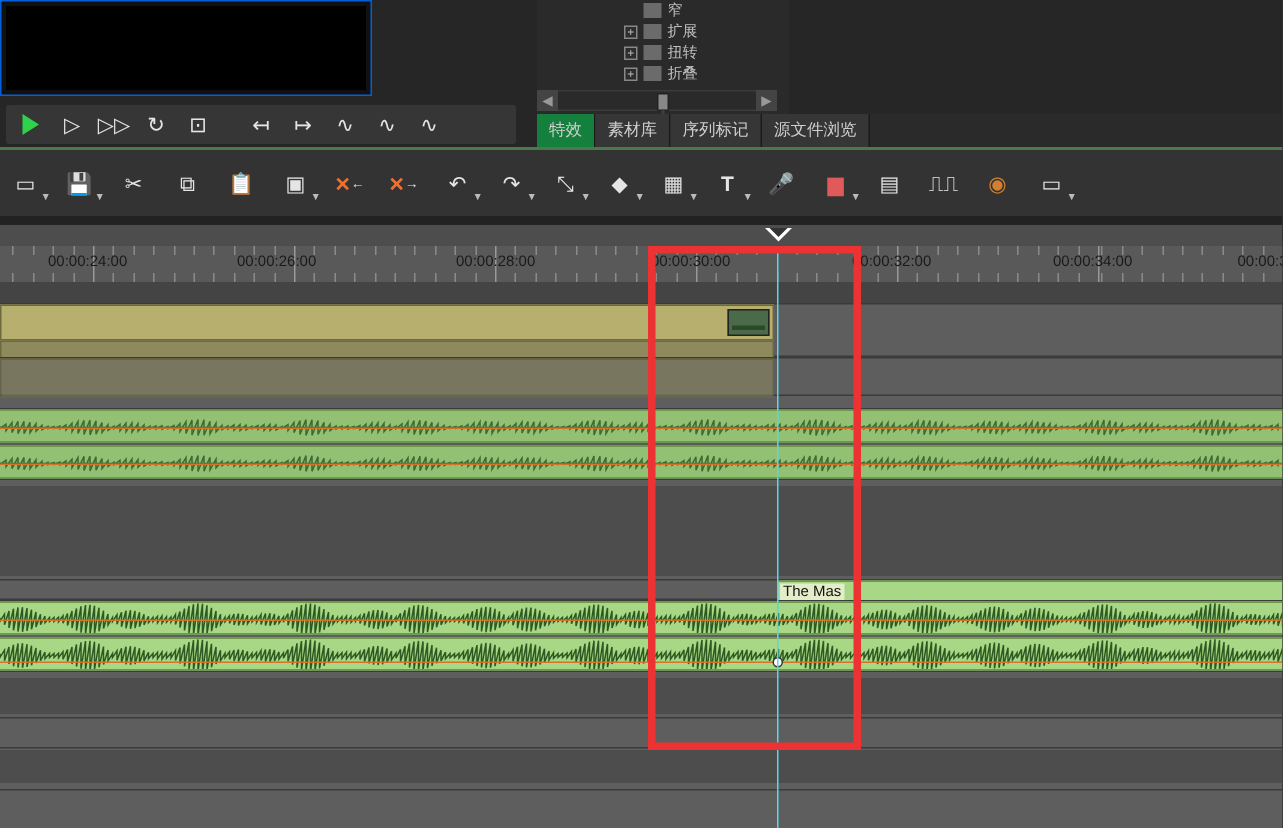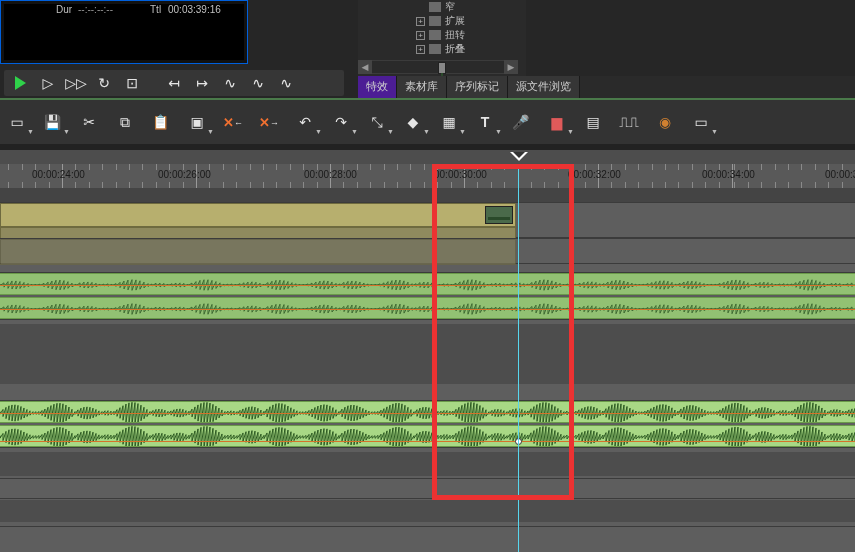--- a/index.html
+++ b/index.html
@@ -24,21 +24,21 @@
   .fx-row{ display:flex; align-items:center; height:14px; gap:4px; }
   .fx-plus{ width:9px; height:9px; border:1px solid #888; font-size:8px; line-height:7px; text-align:center; color:#bbb; background:#2d2d2d; }
   .fx-icon{ width:12px; height:10px; background:#6b6b6b; }
   .fx-label{ color:#bfbfbf; font-size:10px; }
   .fx-scroll{ position:absolute; left:0; bottom:24px; width:160px; height:14px; background:#3a3a3a; display:flex; align-items:center;}
   .fx-scroll .tri{ width:14px; height:14px; background:#444; text-align:center; color:#999; font-size:9px; line-height:14px;}
   .fx-scroll .track{ flex:1; background:#2a2a2a; height:14px; position:relative;}
   .fx-scroll .thumb{ position:absolute; left:50%; top:1px; width:8px; height:12px; background:#888;}
   .fx-tabs{ position:absolute; left:0; bottom:0; width:497px; height:22px; background:#2a2a2a; display:flex; }
   .fx-tab{ padding:3px 8px; font-size:11px; color:#cfcfcf; background:#363636; border-right:1px solid #1a1a1a; cursor:pointer; }
-  .fx-tab.active{ background:#4c1d95; }
+  .fx-tab.active{ background:#15803d; }
 
   
   .transport{ position:absolute; left:4px; top:70px; width:340px; height:26px; display:flex; gap:8px; align-items:center; background:#363636; border-radius:2px; padding:0 6px;}
   .tbtn{ width:20px; height:20px; display:flex; align-items:center; justify-content:center; color:#e5e5e5; }
   .play-tri{ width:0;height:0;border-left:11px solid #2fd24a;border-top:7px solid transparent;border-bottom:7px solid transparent;}
   .sep{ width:6px; }
   .glyph{ font-size:14px; color:#e5e5e5; }
 
   
   .green-divider{ position:absolute; left:0; top:98px; width:855px; height:2px; background:#4a7a4a; }
@@ -93,26 +93,20 @@
 
   .spacer-row{ position:absolute; left:0; width:855px; height:14px; background:#444; }
 </style>
 </head>
 <body>
 <div class="root">
 
   <div class="top">
     <div class="preview-outline">
       <div class="preview-inner"></div>
-    </div>
-    <div class="info-strip">
-      <span class="info-text dur-lbl">Dur</span>
-      <span class="info-text value dur-val">--:--:--:--</span>
-      <span class="info-text ttl-lbl">Ttl</span>
-      <span class="info-text ttl-val">00:03:39:16</span>
     </div>
 
     <div class="transport">
       <div class="tbtn">
           <div class="play-tri"></div>
         </div>
       <div class="tbtn">
           <span class="glyph">▷</span>
         </div>
       <div class="tbtn">
@@ -424,20 +418,25 @@
          <svg class="wave" width="855" height="22">
             <path d="M0 11 L855 11" stroke="#3f6a33" stroke-width="1"></path>
             <path id="wv2" stroke="#3f6a33" stroke-width="1" fill="none" d="M0 11 L0 10.4 L0 11.6 L4 8.853582966551215 L4 13.146417033448785 L8 7.630158238448186 L8 14.369841761551815 L12 6.969207740511219 L12 15.03079225948878 L16 6.965228552122628 L16 15.034771447877372 L20 7.544505719720938 L20 14.455494280279062 L24 8.486234369849573 L24 13.513765630150427 L28 9.482371504990102 L28 12.517628495009898 L32 10.220362616315644 L32 11.779637383684356 L36 10.333154875007724 L36 11.666845124992276 L40 10.130177146838031 L40 11.869822853161969 L44 9.28524308096182 L44 12.71475691903818 L48 8.153965717212635 L48 13.846034282787365 L52 7.046669964909828 L52 14.953330035090172 L56 6.279798692790795 L56 15.720201307209205 L60 6.09173883773434 L60 15.90826116226566 L64 6.5790214675378 L64 15.4209785324622 L68 7.669779098500284 L68 14.330220901499716 L72 9.141499514286469 L72 12.858500485713531 L76 10.121590117783589 L76 11.878409882216411 L80 8.846647517140589 L80 13.153352482859411 L84 8.087457712256715 L84 13.912542287743285 L88 7.9591624341481815 L88 14.040837565851819 L92 8.409691723960528 L92 13.590308276039472 L96 9.235409241429215 L96 12.764590758570785 L100 10.136794150203555 L100 11.863205849796445 L104 10.00060098471265 L104 11.99939901528735 L108 9.821357282241559 L108 12.178642717758441 L112 10.234014012559296 L112 11.765985987440704 L116 9.618962098802358 L116 12.381037901197642 L120 8.347094532142702 L120 13.652905467857298 L124 7.057399783968938 L124 14.942600216031062 L128 6.073862773208155 L128 15.926137226791845 L132 5.652158490425542 L132 16.347841509574458 L136 5.912156106842428 L136 16.087843893157572 L140 6.806046795597155 L140 15.193953204402845 L144 8.130525055877152 L144 13.869474944122848 L148 9.579813267798588 L148 12.420186732201412 L152 9.974472402736264 L152 12.025527597263736 L156 9.197707023408576 L156 12.802292976591424 L160 9.023499982185925 L160 12.976500017814075 L164 9.41994226418622 L164 12.58005773581378 L168 10.199746550780494 L168 11.800253449219506 L172 9.728437781308639 L172 12.271562218691361 L176 9.081139908242559 L176 12.918860091757441 L180 8.914507885884163 L180 13.085492114115837 L184 9.354733887996161 L184 12.645266112003839 L188 10.362897900168672 L188 11.637102099831328 L192 9.056436885342858 L192 12.943563114657142 L196 7.605112238387171 L196 14.394887761612829 L200 6.412960288901051 L200 15.58703971109895 L204 5.751785777432133 L204 16.248214222567867 L208 5.764459212924959 L208 16.235540787075042 L212 6.427845261872806 L212 15.572154738127194 L216 7.559351422409589 L216 14.440648577590412 L220 8.8653563071792 L220 13.1346436928208 L224 10.018711503877519 L224 11.981288496122481 L228 10.05516887373835 L228 11.94483112626165 L232 9.906381062469904 L232 12.093618937530096 L236 10.32176723364238 L236 11.67823276635762 L240 9.670458402499778 L240 12.329541597500222 L244 8.7539410294274 L244 13.2460589705726 L248 8.047667634846112 L248 13.952332365153888 L252 7.819962225256604 L252 14.180037774743397 L256 8.215766873728038 L256 13.784233126271962 L260 9.21647171611798 L260 12.78352828388202 L264 10.157046184711595 L264 11.842953815288405 L268 8.598937342381614 L268 13.401062657618386 L272 7.242431502380239 L272 14.757568497619761 L276 6.373464622026882 L276 15.626535377973118 L280 6.156677279030653 L280 15.843322720969347 L284 6.593312950821424 L284 15.406687049178576 L288 7.522115133539039 L288 14.477884866460961 L292 8.662959334862341 L292 13.337040665137659 L296 9.691663408592328 L296 12.308336591407672 L300 10.326182715392237 L300 11.673817284607763 L304 10.398607381693388 L304 11.601392618306612 L308 9.912683864196392 L308 12.087316135803608 L312 9.016847155994686 L312 12.983152844005314 L316 7.990020370034927 L316 14.009979629965073 L320 7.153828752421363 L320 14.846171247578637 L324 6.789262586365423 L324 15.210737413634577 L328 7.061083755520881 L328 14.938916244479119 L332 7.972773858562818 L332 14.027226141437183 L336 9.363966555680356 L336 12.636033444319644 L340 9.848921048319575 L340 12.151078951680425 L344 8.399560809962878 L344 13.600439190037122 L348 7.385381624522092 L348 14.614618375477908 L352 6.990814960353706 L352 15.009185039646294 L356 7.24036780629643 L356 14.75963219370357 L360 7.993888743315124 L360 14.006111256684875 L364 8.985240461517641 L364 13.014759538482359 L368 9.894119732120032 L368 12.105880267879968 L372 10.367993608770076 L372 11.632006391229924 L376 10.380508113962778 L376 11.619491886037222 L380 9.834521618075698 L380 12.165478381924302 L384 8.818779869868676 L384 13.181220130131324 L388 7.640517260856361 L388 14.359482739143639 L392 6.62364153226757 L392 15.37635846773243 L396 6.061817207102013 L396 15.938182792897987 L400 6.140288817402073 L400 15.859711182597927 L404 6.88610651389919 L404 15.11389348610081 L408 8.159930050905093 L408 13.840069949094907 L412 9.691600706222294 L412 12.308399293777706 L416 9.649895072406407 L416 12.350104927593593 L420 8.570534165566691 L420 13.429465834433309 L424 8.072108515897348 L424 13.927891484102652 L428 8.200705813148579 L428 13.799294186851421 L432 8.8363989213971 L432 13.1636010786029 L436 9.726828811649572 L436 12.273171188350428 L440 10.244238117458389 L440 11.755761882541611 L444 9.771542558070319 L444 12.228457441929681 L448 9.848761181679443 L448 12.151238818320557 L452 10.284196411773012 L452 11.715803588226988 L456 9.1530571714182 L456 12.8469428285818 L460 7.817053828332706 L460 14.182946171667293 L464 6.601263830985856 L464 15.398736169014144 L468 5.8112859488279796 L468 16.18871405117202 L472 5.652797339192559 L472 16.34720266080744 L476 6.177249545779843 L476 15.822750454220156 L480 7.268057811774418 L480 14.731942188225581 L484 8.670939290234701 L484 13.329060709765299 L488 10.06039043830626 L488 11.93960956169374 L492 9.675254183857742 L492 12.324745816142258 L496 9.152646307210222 L496 12.847353692789778 L500 9.237564653550821 L500 12.762435346449179 L504 9.829108057193942 L504 12.170891942806058 L508 10.111914858836627 L508 11.888085141163373 L512 9.297942096392562 L512 12.702057903607438 L516 8.830195400986351 L516 13.169804599013649 L520 8.917167635591795 L520 13.082832364408205 L524 9.617650350636383 L524 12.382349649363617 L528 9.976596568803885 L528 12.023403431196115 L532 8.513912602521307 L532 13.486087397478693 L536 7.118624728106309 L536 14.881375271893692 L540 6.106671044526912 L540 15.893328955473088 L544 5.703235957814769 L544 16.29676404218523 L548 5.984145727415892 L548 16.015854272584107 L552 6.856496903929846 L552 15.143503096070155 L556 8.083624020024152 L556 13.916375979975848 L560 9.347797123385062 L560 12.652202876614938 L564 10.33407143725306 L564 11.66592856274694 L568 9.98687429420551 L568 12.01312570579449 L572 10.098800852417979 L572 11.901199147582021 L576 10.081297001833859 L576 11.918702998166141 L580 9.180079233959127 L580 12.819920766040873 L584 8.306567675001542 L584 13.693432324998458 L588 7.768905088065295 L588 14.231094911934704 L592 7.791205704253833 L592 14.208794295746166 L596 8.452515670752875 L596 13.547484329247125 L600 9.664059115086136 L600 12.335940884913864 L604 9.609174301493926 L604 12.390825698506074 L608 8.088166127889796 L608 13.911833872110204 L612 6.896820692876453 L612 15.103179307123547 L616 6.2780468164423855 L616 15.721953183557615 L620 6.331117060644212 L620 15.668882939355788 L624 6.986829894768147 L624 15.013170105231854 L628 8.02701020422367 L628 13.97298979577633 L632 9.143166582510435 L632 12.856833417489565 L636 10.018777238038076 L636 11.981222761961924 L640 10.386564739403617 L640 11.613435260596383 L644 10.226598211528243 L644 11.773401788471757 L648 9.524084822948437 L648 12.475915177051563 L652 8.520315906891952 L652 13.479684093108048 L656 7.521002149101312 L656 14.478997850898688 L660 6.841443657505096 L660 15.158556342494904 L664 6.7220590208531235 L664 15.277940979146877 L668 7.263499191327333 L668 14.736500808672666 L672 8.398528641566589 L672 13.601471358433411 L676 9.908140367224949 L676 12.091859632775051 L680 9.322319170246288 L680 12.677680829753712 L684 8.021813697089929 L684 13.978186302910071 L688 7.24853122643982 L688 14.75146877356018 L692 7.123500958306246 L692 14.876499041693755 L696 7.600421198123957 L696 14.399578801876043 L700 8.479634767991843 L700 13.520365232008157 L704 9.462519413416532 L704 12.537480586583468 L708 10.2318792955384 L708 11.7681207044616 L712 10.262946500092164 L712 11.737053499907836 L716 10.261214717175237 L716 11.738785282824763 L720 9.45304430846675 L720 12.54695569153325 L724 8.314392801716945 L724 13.685607198283055 L728 7.147176322866603 L728 14.852823677133397 L732 6.273541868275709 L732 15.726458131724291 L736 5.950407088314808 L736 16.049592911685192 L740 6.300973476763235 L740 15.699026523236764 L744 7.28133066251398 L744 14.71866933748602 L748 8.690998406633216 L748 13.309001593366784 L752 10.224642717035035 L752 11.775357282964965 L756 9.248677620857373 L756 12.751322379142627 L760 8.399651655039726 L760 13.600348344960274 L764 8.168906336825533 L764 13.831093663174467 L768 8.531662858114785 L768 13.468337141885215 L772 9.306162694266224 L772 12.693837305733776 L776 10.203594824548667 L776 11.796405175451333 L780 9.893715755775075 L780 12.106284244224925 L784 9.646568460239227 L784 12.353431539760773 L788 9.98830117531528 L788 12.01169882468472 L792 9.911945952679362 L792 12.088054047320638 L796 8.642372855079255 L796 13.357627144920745 L800 7.299852471512683 L800 14.700147528487317 L804 6.212296240590932 L804 15.787703759409068 L808 5.652557211313436 L808 16.347442788686564 L812 5.766618583186503 L812 16.233381416813497 L816 6.535044864733745 L816 15.464955135266255 L820 7.777885533929081 L820 14.22211446607092 L824 9.201739984411743 L824 12.798260015588257 L828 10.32344732233358 L828 11.67655267766642 L832 9.478146384068154 L832 12.521853615931846 L836 9.22033237674836 L836 12.77966762325164 L840 9.545154953548728 L840 12.454845046451272 L844 10.287816707639339 L844 11.712183292360661 L848 9.631135056191297 L848 12.368864943808703 L852 8.930114378006843 L852 13.069885621993157 "></path>
           </svg>
          <div class="rubber" style="top:11px;"></div>
        </div>
     </div>
 
     <div class="dark-row" style="top:136px;height:60px;"></div>
 
+    <div class="track" style="top:198px;height:14px;">
+       <div class="clip-a" id="a2-label" style="top: 0px; height: 14px; left: 518px; width: 337px;">
+         <div class="clip-label">The Mas</div>
+       </div>
+    </div>
     <div class="track" style="top:212px;height:48px;">
        <div class="clip-a" style="left:0;top:0;height:22px;width:855px;">
          <svg class="wave" width="855" height="22">
             <path id="wv3" stroke="#2d5a22" stroke-width="1" fill="none" d="M0 11 L0 9.8 L0 12.2 L3 7.443389038383259 L3 14.556610961616741 L6 5.367390082785709 L6 16.63260991721429 L9 3.811374604583042 L9 18.188625395416956 L12 2.9384154810224388 L12 19.06158451897756 L15 2.8116655270055837 L15 19.188334472994416 L18 3.3857094371760894 L18 18.61429056282391 L21 4.51417762581013 L21 17.48582237418987 L24 5.972468739699146 L24 16.027531260300854 L27 7.492159220553665 L27 14.507840779446335 L30 8.801923872818847 L30 13.198076127181153 L33 9.668814422982129 L33 12.331185577017871 L36 9.666309750015447 L36 12.333690249984553 L39 9.535474742011065 L39 12.464525257988935 L42 8.520590028686469 L42 13.479409971313531 L45 7.036149936444782 L45 14.963850063555217 L48 5.307931434425271 L48 16.69206856557473 L51 3.606432057118349 L51 18.393567942881653 L54 2.2061112942438648 L54 19.793888705756135 L57 1.3439388115095525 L57 20.656061188490447 L60 1.18347767546868 L60 20.81652232453132 L63 1.789900671213438 L63 20.210099328786562 L66 3.119696972316997 L66 18.880303027683002 L69 5.026621257281864 L69 16.973378742718136 L72 7.282999028572938 L72 14.717000971427062 L75 9.613196561224369 L75 12.386803438775631 L78 7.8657622043404825 L78 14.134237795659518 L81 6.202522167039785 L81 15.797477832960215 L84 5.174915424513431 L84 16.82508457548657 L87 4.864139779439902 L87 17.135860220560097 L90 5.243464412182712 L90 16.75653558781729 L93 6.183147844195425 L93 15.816852155804575 L96 7.47081848285843 L96 14.52918151714157 L99 8.844245934293689 L99 13.155754065706311 L102 9.568429367003738 L102 12.431570632996262 L105 8.807060402943208 L105 13.192939597056792 L108 8.642714564483118 L108 13.357285435516882 L111 9.151284255407429 L111 12.848715744592571 L114 9.298541090250735 L114 12.701458909749265 L117 7.641127433913339 L117 14.35887256608666 L120 5.694189064285404 L120 16.305810935714597 L123 3.72647586706002 L123 18.27352413293998 L126 2.017702992550312 L126 19.982297007449688 L129 0.8167371769969236 L129 21.183262823003076 L132 0.30431698085108394 L132 21.695683019148916 L135 0.5659045131406497 L135 21.43409548685935 L138 1.578745877850018 L138 20.421254122149982 L141 3.215084917410021 L141 18.78491508258998 L144 5.2610501117543045 L144 16.738949888245696 L147 7.448381852492753 L147 14.551618147507247 L150 9.494240059728028 L150 12.505759940271972 L153 8.45688033179487 L153 13.54311966820513 L156 7.395414046817152 L156 14.604585953182848 L159 7.018829626909701 L159 14.981170373090299 L162 7.317753856022852 L162 14.682246143977148 L165 8.178190929790564 L165 13.821809070209436 L168 9.399493101560989 L168 12.600506898439011 L171 8.874626529027518 L171 13.125373470972482 L174 7.716707464503068 L174 14.283292535496932 L177 6.973707680818126 L177 15.026292319181874 L180 6.829015771768326 L180 15.170984228231674 L183 7.374025522345848 L183 14.625974477654152 L186 8.5935527729612 L186 13.4064472270388 L189 9.232704748974104 L189 12.767295251025896 L192 7.112873770685718 L192 14.887126229314282 L195 4.912365661735803 L195 17.087634338264195 L198 2.9146681685013327 L198 19.085331831498667 L201 1.3793490449552621 L201 20.620650955044738 L204 0.5035715548642656 L204 21.496428445135734 L207 0.39289539161588394 L207 21.607104608384116 L210 1.0457431263873005 L210 20.9542568736127 L213 2.3538611089096975 L213 19.646138891090303 L216 4.118702844819177 L216 17.881297155180825 L219 6.081272816749034 L219 15.918727183250965 L222 7.960948431238375 L222 14.039051568761625 L225 9.497450655284908 L225 12.502549344715092 L228 9.110337747476699 L228 12.889662252523301 L231 8.774532841617255 L231 13.225467158382745 L234 9.101865849284911 L234 12.898134150715089 L237 9.606789875035078 L237 12.393210124964922 L240 8.340916804999555 L240 13.659083195000445 L243 6.951211833373508 L243 15.048788166626492 L246 5.7111904310757655 L246 16.288809568924236 L249 4.875311912360198 L249 17.124688087639804 L252 4.639924450513208 L252 17.360075549486794 L255 5.112905531675031 L255 16.887094468324968 L258 6.2965680285793715 L258 15.703431971420628 L261 8.086410079651332 L261 13.913589920348668 L264 9.31409236942319 L264 12.68590763057681 L267 6.964860834372916 L267 15.035139165627083 L270 4.751045337467751 L270 17.24895466253225 L273 2.941032848738942 L273 19.058967151261058 L276 1.7469292440537636 L276 20.253070755946236 L279 1.293439964836148 L279 20.706560035163854 L282 1.5998138923644447 L282 20.400186107635555 L285 2.5775538637624678 L285 19.422446136237532 L288 4.044230267078078 L288 17.955769732921922 L291 5.751316727423859 L291 16.24868327257614 L294 7.421862076648711 L294 14.578137923351289 L297 8.792336678315682 L297 13.207663321684318 L300 9.652365430784473 L300 12.347634569215527 L303 9.723621644223003 L303 12.276378355776997 L306 9.442424737513722 L306 12.557575262486278 L309 8.435325813613275 L309 13.564674186386725 L312 7.033694311989372 L312 14.966305688010628 L315 5.482773240878343 L315 16.517226759121655 L318 4.057177199215818 L318 17.94282280078418 L321 3.0191370508922724 L321 18.980862949107728 L324 2.5785251727308456 L324 19.421474827269154 L327 2.8606720514216626 L327 19.139327948578337 L330 3.8868157707608937 L330 18.113184229239106 L333 5.570129484223643 L333 16.429870515776358 L336 7.727933111360713 L336 14.272066888639287 L339 9.49173452467933 L339 12.50826547532067 L342 7.173163148732892 L342 14.826836851267107 L345 5.191176754401964 L345 16.808823245598035 L348 3.770763249044183 L348 18.229236750955817 L351 3.0541798015316006 L351 18.9458201984684 L354 3.080463064236924 L354 18.919536935763077 L357 3.7804106968741555 L357 18.219589303125844 L360 4.9877774866302484 L360 17.01222251336975 L363 6.46499472435882 L363 15.53500527564118 L366 7.939540992276003 L366 14.060459007723997 L369 9.145493609142456 L369 12.854506390857544 L372 9.735987217540153 L372 12.264012782459847 L375 9.643328255811534 L375 12.356671744188466 L378 9.386621571973977 L378 12.613378428026023 L381 8.224407499861833 L381 13.775592500138167 L384 6.637559739737352 L384 15.362440260262648 L387 4.865519801071338 L387 17.134480198928664 L390 3.1836668589360695 L390 18.81633314106393 L393 1.8618469285267363 L393 20.138153071473262 L396 1.1236344142040267 L396 20.876365585795973 L399 1.1124468253663906 L399 20.88755317463361 L402 1.8696054114677096 L402 20.13039458853229 L405 3.327641542654093 L405 18.672358457345908 L408 5.319860101810184 L408 16.680139898189815 L411 7.604730645406356 L411 14.395269354593644 L414 9.698548857744765 L414 12.301451142255235 L417 7.668648003033455 L417 14.331351996966545 L420 6.141068331133381 L420 15.858931668866619 L423 5.273628882502193 L423 16.726371117497806 L426 5.123645862982661 L426 16.876354137017337 L429 5.640222774793008 L429 16.35977722520699 L432 6.672797842794199 L432 15.3272021572058 L435 7.9946539444928995 L435 14.0053460555071 L438 9.337849221944138 L438 12.662150778055862 L441 9.16568842302875 L441 12.83431157697125 L444 8.543085116140638 L444 13.456914883859362 L447 8.54564203484094 L447 13.45435796515906 L450 9.225401321581616 L450 12.774598678418384 L453 9.073314982577672 L453 12.926685017422328 L456 7.3061143428364 L456 14.6938856571636 L459 5.30565444937276 L459 16.69434555062724 L462 3.34710527057596 L462 18.65289472942404 L465 1.7071344540328468 L465 20.292865545967153 L468 0.6225718976559591 L468 21.37742810234404 L471 0.25495867661126326 L471 21.745041323388737 L474 0.6663030011030582 L474 21.33369699889694 L477 1.8096840177712679 L477 20.190315982228732 L480 3.5361156235488362 L480 18.463884376451162 L483 5.6166417220675475 L483 16.38335827793245 L486 7.776348058804759 L486 14.223651941195241 L489 9.73518726736376 L489 12.26481273263624 L492 8.350508367715484 L492 13.649491632284516 L495 7.452054184924805 L495 14.547945815075195 L498 7.2433752554545645 L498 14.756624744545435 L501 7.690655066235332 L501 14.309344933764667 L504 8.658216114387884 L504 13.341783885612116 L507 9.670260616544077 L507 12.329739383455923 L510 8.358374457498446 L510 13.641625542501554 L513 7.276523137077991 L513 14.72347686292201 L516 6.660390801972704 L516 15.339609198027297 L519 6.674651437939572 L519 15.325348562060428 L522 7.387349870768825 L522 14.612650129231174 L525 8.758818785888835 L525 13.241181214111165 L528 8.95319313760777 L528 13.04680686239223 L531 6.772941925511902 L531 15.227058074488099 L534 4.573738824741195 L534 17.426261175258805 L537 2.637570071200164 L537 19.362429928799834 L540 1.2133420890538247 L540 20.786657910946175 L543 0.4800156195370171 L543 21.519984380462983 L546 0.5201590218752479 L546 21.479840978124752 L549 1.3078872691930705 L549 20.69211273080693 L552 2.712993807859691 L552 19.28700619214031 L555 4.520651741737162 L555 17.47934825826284 L558 6.463723777026664 L558 15.536276222973335 L561 8.26282798294954 L561 13.73717201705046 L564 9.66814287450612 L564 12.33185712549388 L567 9.10332466518607 L567 12.89667533481393 L570 8.940602503453405 L570 13.059397496546595 L573 9.42581863448284 L573 12.57418136551716 L576 9.162594003667719 L576 12.837405996332281 L579 7.8310409866769675 L579 14.168959013323033 L582 6.4390974244671835 L582 15.560902575532817 L585 5.259790905504463 L585 16.740209094495537 L588 4.53781017613059 L588 17.46218982386941 L591 4.451925547169287 L591 17.54807445283071 L594 5.087275039614223 L594 16.912724960385777 L597 6.421689044634981 L597 15.57831095536502 L600 8.328118230172272 L600 13.671881769827728 L603 9.007188836649819 L603 12.992811163350181 L606 6.653477187776683 L606 15.346522812223316 L609 4.495922032141609 L609 17.504077967858393 L612 2.793641385752906 L612 19.206358614247094 L615 1.7415801475034396 L615 20.25841985249656 L618 1.4419801086394415 L618 20.55801989136056 L621 1.8897113866972308 L621 20.11028861330277 L624 2.9736597895362937 L624 19.026340210463708 L627 4.493954158906904 L627 17.506045841093098 L630 6.1924398121268585 L630 15.807560187873142 L633 7.7918159053757545 L633 14.208184094624245 L636 9.037554476076155 L636 12.962445523923845 L639 9.736302317665052 L639 12.263697682334948 L642 9.784996249965154 L642 12.215003750034846 L645 9.18631824985858 L645 12.81368175014142 L648 8.048169645896872 L648 13.951830354103128 L651 6.567244857476297 L651 15.432755142523703 L654 4.9991743308331404 L654 17.000825669166858 L657 3.619724565173059 L657 18.38027543482694 L660 2.6828873150101913 L660 19.31711268498981 L663 2.3821583119479417 L663 19.61784168805206 L666 2.8208278338107124 L666 19.17917216618929 L669 3.995752938245692 L669 18.004247061754306 L672 5.797057283133177 L672 16.202942716866822 L675 8.02381311976081 L675 13.97618688023919 L678 9.186639606471353 L678 12.813360393528647 L681 6.920129702071488 L681 15.079870297928512 L684 5.043627394179859 L684 16.956372605820142 L687 3.7660539007108262 L687 18.233946099289174 L690 3.207802471780324 L690 18.792197528219674 L693 3.383537246390297 L693 18.616462753609703 L696 4.200842396247914 L696 17.799157603752086 L699 5.474913951116081 L699 16.52508604888392 L702 6.9570778574476275 L702 15.042922142552372 L705 8.37284197288755 L705 13.62715802711245 L708 9.463758591076802 L708 12.536241408923198 L711 9.573197358245997 L711 12.426802641754003 L714 9.654655268353533 L714 12.345344731646467 L717 9.2070614996463 L717 12.7929385003537 L720 7.9060886169334985 L720 14.093911383066501 L723 6.229089370182706 L723 15.770910629817294 L726 4.427328538020976 L726 17.572671461979024 L729 2.778944237548597 L729 19.221055762451403 L732 1.5470837365514178 L732 20.452916263448582 L735 0.9401916170723421 L735 21.059808382927656 L738 1.080416650395156 L738 20.919583349604842 L741 1.9848856496360856 L741 20.015114350363916 L744 3.5626613250279604 L744 18.43733867497204 L747 5.627846801932058 L747 16.37215319806794 L750 7.926875542205541 L750 14.07312445779446 L753 9.42410404795313 L753 12.57589595204687 L756 7.497355241714748 L756 14.502644758285252 L759 6.113470164280709 L759 15.88652983571929 L762 5.409087306086018 L762 16.59091269391398 L765 5.417247202663734 L765 16.582752797336266 L768 6.063325716229569 L768 15.936674283770431 L771 7.177144645856865 L771 14.822855354143135 L774 8.519429752459775 L774 13.480570247540225 L777 9.781368399094537 L777 12.218631600905463 L780 8.78743151155015 L780 13.21256848844985 L783 8.311373152811871 L783 13.688626847188129 L786 8.483528411579236 L786 13.516471588420764 L789 9.33165570815959 L789 12.66834429184041 L792 8.823891905358725 L792 13.176108094641275 L795 6.958792650217115 L795 15.041207349782885 L798 4.918880083998724 L798 17.081119916001278 L801 2.983645168862724 L801 19.016354831137278 L804 1.4245924811818647 L804 20.575407518818135 L807 0.4647006350988008 L807 21.5352993649012 L810 0.24507233130630546 L810 21.754927668693696 L813 0.8037808983108938 L813 21.196219101689106 L816 2.0700897294674903 L816 19.92991027053251 L819 3.8749135225827116 L819 18.125086477417288 L822 5.975952228846228 L822 16.02404777115377 L825 8.093726242625555 L825 13.906273757374445 L828 9.64689464466716 L828 12.35310535533284 L831 8.275899960335149 L831 13.724100039664851 L834 7.544204545196563 L834 14.455795454803436 L837 7.501660638135221 L837 14.49833936186478 L840 8.090309907097456 L840 13.909690092902544 L843 9.15387975414644 L843 12.84612024585356 L846 9.137912026760944 L846 12.862087973239056 L849 7.853904640204058 L849 14.146095359795943 L852 6.8602287560136865 L852 15.139771243986313 L855 6.379436351393117 L855 15.620563648606883 "></path>
           </svg>
          <div class="rubber" style="top:11px;"></div>
        </div>
        <div class="clip-a" style="left:0;top:24px;height:22px;width:855px;">
          <svg class="wave" width="855" height="22">
             <path id="wv4" stroke="#2d5a22" stroke-width="1" fill="none" d="M0 11 L0 9.8 L0 12.2 L3 7.443389038383259 L3 14.556610961616741 L6 5.367390082785709 L6 16.63260991721429 L9 3.811374604583042 L9 18.188625395416956 L12 2.9384154810224388 L12 19.06158451897756 L15 2.8116655270055837 L15 19.188334472994416 L18 3.3857094371760894 L18 18.61429056282391 L21 4.51417762581013 L21 17.48582237418987 L24 5.972468739699146 L24 16.027531260300854 L27 7.492159220553665 L27 14.507840779446335 L30 8.801923872818847 L30 13.198076127181153 L33 9.668814422982129 L33 12.331185577017871 L36 9.666309750015447 L36 12.333690249984553 L39 9.535474742011065 L39 12.464525257988935 L42 8.520590028686469 L42 13.479409971313531 L45 7.036149936444782 L45 14.963850063555217 L48 5.307931434425271 L48 16.69206856557473 L51 3.606432057118349 L51 18.393567942881653 L54 2.2061112942438648 L54 19.793888705756135 L57 1.3439388115095525 L57 20.656061188490447 L60 1.18347767546868 L60 20.81652232453132 L63 1.789900671213438 L63 20.210099328786562 L66 3.119696972316997 L66 18.880303027683002 L69 5.026621257281864 L69 16.973378742718136 L72 7.282999028572938 L72 14.717000971427062 L75 9.613196561224369 L75 12.386803438775631 L78 7.8657622043404825 L78 14.134237795659518 L81 6.202522167039785 L81 15.797477832960215 L84 5.174915424513431 L84 16.82508457548657 L87 4.864139779439902 L87 17.135860220560097 L90 5.243464412182712 L90 16.75653558781729 L93 6.183147844195425 L93 15.816852155804575 L96 7.47081848285843 L96 14.52918151714157 L99 8.844245934293689 L99 13.155754065706311 L102 9.568429367003738 L102 12.431570632996262 L105 8.807060402943208 L105 13.192939597056792 L108 8.642714564483118 L108 13.357285435516882 L111 9.151284255407429 L111 12.848715744592571 L114 9.298541090250735 L114 12.701458909749265 L117 7.641127433913339 L117 14.35887256608666 L120 5.694189064285404 L120 16.305810935714597 L123 3.72647586706002 L123 18.27352413293998 L126 2.017702992550312 L126 19.982297007449688 L129 0.8167371769969236 L129 21.183262823003076 L132 0.30431698085108394 L132 21.695683019148916 L135 0.5659045131406497 L135 21.43409548685935 L138 1.578745877850018 L138 20.421254122149982 L141 3.215084917410021 L141 18.78491508258998 L144 5.2610501117543045 L144 16.738949888245696 L147 7.448381852492753 L147 14.551618147507247 L150 9.494240059728028 L150 12.505759940271972 L153 8.45688033179487 L153 13.54311966820513 L156 7.395414046817152 L156 14.604585953182848 L159 7.018829626909701 L159 14.981170373090299 L162 7.317753856022852 L162 14.682246143977148 L165 8.178190929790564 L165 13.821809070209436 L168 9.399493101560989 L168 12.600506898439011 L171 8.874626529027518 L171 13.125373470972482 L174 7.716707464503068 L174 14.283292535496932 L177 6.973707680818126 L177 15.026292319181874 L180 6.829015771768326 L180 15.170984228231674 L183 7.374025522345848 L183 14.625974477654152 L186 8.5935527729612 L186 13.4064472270388 L189 9.232704748974104 L189 12.767295251025896 L192 7.112873770685718 L192 14.887126229314282 L195 4.912365661735803 L195 17.087634338264195 L198 2.9146681685013327 L198 19.085331831498667 L201 1.3793490449552621 L201 20.620650955044738 L204 0.5035715548642656 L204 21.496428445135734 L207 0.39289539161588394 L207 21.607104608384116 L210 1.0457431263873005 L210 20.9542568736127 L213 2.3538611089096975 L213 19.646138891090303 L216 4.118702844819177 L216 17.881297155180825 L219 6.081272816749034 L219 15.918727183250965 L222 7.960948431238375 L222 14.039051568761625 L225 9.497450655284908 L225 12.502549344715092 L228 9.110337747476699 L228 12.889662252523301 L231 8.774532841617255 L231 13.225467158382745 L234 9.101865849284911 L234 12.898134150715089 L237 9.606789875035078 L237 12.393210124964922 L240 8.340916804999555 L240 13.659083195000445 L243 6.951211833373508 L243 15.048788166626492 L246 5.7111904310757655 L246 16.288809568924236 L249 4.875311912360198 L249 17.124688087639804 L252 4.639924450513208 L252 17.360075549486794 L255 5.112905531675031 L255 16.887094468324968 L258 6.2965680285793715 L258 15.703431971420628 L261 8.086410079651332 L261 13.913589920348668 L264 9.31409236942319 L264 12.68590763057681 L267 6.964860834372916 L267 15.035139165627083 L270 4.751045337467751 L270 17.24895466253225 L273 2.941032848738942 L273 19.058967151261058 L276 1.7469292440537636 L276 20.253070755946236 L279 1.293439964836148 L279 20.706560035163854 L282 1.5998138923644447 L282 20.400186107635555 L285 2.5775538637624678 L285 19.422446136237532 L288 4.044230267078078 L288 17.955769732921922 L291 5.751316727423859 L291 16.24868327257614 L294 7.421862076648711 L294 14.578137923351289 L297 8.792336678315682 L297 13.207663321684318 L300 9.652365430784473 L300 12.347634569215527 L303 9.723621644223003 L303 12.276378355776997 L306 9.442424737513722 L306 12.557575262486278 L309 8.435325813613275 L309 13.564674186386725 L312 7.033694311989372 L312 14.966305688010628 L315 5.482773240878343 L315 16.517226759121655 L318 4.057177199215818 L318 17.94282280078418 L321 3.0191370508922724 L321 18.980862949107728 L324 2.5785251727308456 L324 19.421474827269154 L327 2.8606720514216626 L327 19.139327948578337 L330 3.8868157707608937 L330 18.113184229239106 L333 5.570129484223643 L333 16.429870515776358 L336 7.727933111360713 L336 14.272066888639287 L339 9.49173452467933 L339 12.50826547532067 L342 7.173163148732892 L342 14.826836851267107 L345 5.191176754401964 L345 16.808823245598035 L348 3.770763249044183 L348 18.229236750955817 L351 3.0541798015316006 L351 18.9458201984684 L354 3.080463064236924 L354 18.919536935763077 L357 3.7804106968741555 L357 18.219589303125844 L360 4.9877774866302484 L360 17.01222251336975 L363 6.46499472435882 L363 15.53500527564118 L366 7.939540992276003 L366 14.060459007723997 L369 9.145493609142456 L369 12.854506390857544 L372 9.735987217540153 L372 12.264012782459847 L375 9.643328255811534 L375 12.356671744188466 L378 9.386621571973977 L378 12.613378428026023 L381 8.224407499861833 L381 13.775592500138167 L384 6.637559739737352 L384 15.362440260262648 L387 4.865519801071338 L387 17.134480198928664 L390 3.1836668589360695 L390 18.81633314106393 L393 1.8618469285267363 L393 20.138153071473262 L396 1.1236344142040267 L396 20.876365585795973 L399 1.1124468253663906 L399 20.88755317463361 L402 1.8696054114677096 L402 20.13039458853229 L405 3.327641542654093 L405 18.672358457345908 L408 5.319860101810184 L408 16.680139898189815 L411 7.604730645406356 L411 14.395269354593644 L414 9.698548857744765 L414 12.301451142255235 L417 7.668648003033455 L417 14.331351996966545 L420 6.141068331133381 L420 15.858931668866619 L423 5.273628882502193 L423 16.726371117497806 L426 5.123645862982661 L426 16.876354137017337 L429 5.640222774793008 L429 16.35977722520699 L432 6.672797842794199 L432 15.3272021572058 L435 7.9946539444928995 L435 14.0053460555071 L438 9.337849221944138 L438 12.662150778055862 L441 9.16568842302875 L441 12.83431157697125 L444 8.543085116140638 L444 13.456914883859362 L447 8.54564203484094 L447 13.45435796515906 L450 9.225401321581616 L450 12.774598678418384 L453 9.073314982577672 L453 12.926685017422328 L456 7.3061143428364 L456 14.6938856571636 L459 5.30565444937276 L459 16.69434555062724 L462 3.34710527057596 L462 18.65289472942404 L465 1.7071344540328468 L465 20.292865545967153 L468 0.6225718976559591 L468 21.37742810234404 L471 0.25495867661126326 L471 21.745041323388737 L474 0.6663030011030582 L474 21.33369699889694 L477 1.8096840177712679 L477 20.190315982228732 L480 3.5361156235488362 L480 18.463884376451162 L483 5.6166417220675475 L483 16.38335827793245 L486 7.776348058804759 L486 14.223651941195241 L489 9.73518726736376 L489 12.26481273263624 L492 8.350508367715484 L492 13.649491632284516 L495 7.452054184924805 L495 14.547945815075195 L498 7.2433752554545645 L498 14.756624744545435 L501 7.690655066235332 L501 14.309344933764667 L504 8.658216114387884 L504 13.341783885612116 L507 9.670260616544077 L507 12.329739383455923 L510 8.358374457498446 L510 13.641625542501554 L513 7.276523137077991 L513 14.72347686292201 L516 6.660390801972704 L516 15.339609198027297 L519 6.674651437939572 L519 15.325348562060428 L522 7.387349870768825 L522 14.612650129231174 L525 8.758818785888835 L525 13.241181214111165 L528 8.95319313760777 L528 13.04680686239223 L531 6.772941925511902 L531 15.227058074488099 L534 4.573738824741195 L534 17.426261175258805 L537 2.637570071200164 L537 19.362429928799834 L540 1.2133420890538247 L540 20.786657910946175 L543 0.4800156195370171 L543 21.519984380462983 L546 0.5201590218752479 L546 21.479840978124752 L549 1.3078872691930705 L549 20.69211273080693 L552 2.712993807859691 L552 19.28700619214031 L555 4.520651741737162 L555 17.47934825826284 L558 6.463723777026664 L558 15.536276222973335 L561 8.26282798294954 L561 13.73717201705046 L564 9.66814287450612 L564 12.33185712549388 L567 9.10332466518607 L567 12.89667533481393 L570 8.940602503453405 L570 13.059397496546595 L573 9.42581863448284 L573 12.57418136551716 L576 9.162594003667719 L576 12.837405996332281 L579 7.8310409866769675 L579 14.168959013323033 L582 6.4390974244671835 L582 15.560902575532817 L585 5.259790905504463 L585 16.740209094495537 L588 4.53781017613059 L588 17.46218982386941 L591 4.451925547169287 L591 17.54807445283071 L594 5.087275039614223 L594 16.912724960385777 L597 6.421689044634981 L597 15.57831095536502 L600 8.328118230172272 L600 13.671881769827728 L603 9.007188836649819 L603 12.992811163350181 L606 6.653477187776683 L606 15.346522812223316 L609 4.495922032141609 L609 17.504077967858393 L612 2.793641385752906 L612 19.206358614247094 L615 1.7415801475034396 L615 20.25841985249656 L618 1.4419801086394415 L618 20.55801989136056 L621 1.8897113866972308 L621 20.11028861330277 L624 2.9736597895362937 L624 19.026340210463708 L627 4.493954158906904 L627 17.506045841093098 L630 6.1924398121268585 L630 15.807560187873142 L633 7.7918159053757545 L633 14.208184094624245 L636 9.037554476076155 L636 12.962445523923845 L639 9.736302317665052 L639 12.263697682334948 L642 9.784996249965154 L642 12.215003750034846 L645 9.18631824985858 L645 12.81368175014142 L648 8.048169645896872 L648 13.951830354103128 L651 6.567244857476297 L651 15.432755142523703 L654 4.9991743308331404 L654 17.000825669166858 L657 3.619724565173059 L657 18.38027543482694 L660 2.6828873150101913 L660 19.31711268498981 L663 2.3821583119479417 L663 19.61784168805206 L666 2.8208278338107124 L666 19.17917216618929 L669 3.995752938245692 L669 18.004247061754306 L672 5.797057283133177 L672 16.202942716866822 L675 8.02381311976081 L675 13.97618688023919 L678 9.186639606471353 L678 12.813360393528647 L681 6.920129702071488 L681 15.079870297928512 L684 5.043627394179859 L684 16.956372605820142 L687 3.7660539007108262 L687 18.233946099289174 L690 3.207802471780324 L690 18.792197528219674 L693 3.383537246390297 L693 18.616462753609703 L696 4.200842396247914 L696 17.799157603752086 L699 5.474913951116081 L699 16.52508604888392 L702 6.9570778574476275 L702 15.042922142552372 L705 8.37284197288755 L705 13.62715802711245 L708 9.463758591076802 L708 12.536241408923198 L711 9.573197358245997 L711 12.426802641754003 L714 9.654655268353533 L714 12.345344731646467 L717 9.2070614996463 L717 12.7929385003537 L720 7.9060886169334985 L720 14.093911383066501 L723 6.229089370182706 L723 15.770910629817294 L726 4.427328538020976 L726 17.572671461979024 L729 2.778944237548597 L729 19.221055762451403 L732 1.5470837365514178 L732 20.452916263448582 L735 0.9401916170723421 L735 21.059808382927656 L738 1.080416650395156 L738 20.919583349604842 L741 1.9848856496360856 L741 20.015114350363916 L744 3.5626613250279604 L744 18.43733867497204 L747 5.627846801932058 L747 16.37215319806794 L750 7.926875542205541 L750 14.07312445779446 L753 9.42410404795313 L753 12.57589595204687 L756 7.497355241714748 L756 14.502644758285252 L759 6.113470164280709 L759 15.88652983571929 L762 5.409087306086018 L762 16.59091269391398 L765 5.417247202663734 L765 16.582752797336266 L768 6.063325716229569 L768 15.936674283770431 L771 7.177144645856865 L771 14.822855354143135 L774 8.519429752459775 L774 13.480570247540225 L777 9.781368399094537 L777 12.218631600905463 L780 8.78743151155015 L780 13.21256848844985 L783 8.311373152811871 L783 13.688626847188129 L786 8.483528411579236 L786 13.516471588420764 L789 9.33165570815959 L789 12.66834429184041 L792 8.823891905358725 L792 13.176108094641275 L795 6.958792650217115 L795 15.041207349782885 L798 4.918880083998724 L798 17.081119916001278 L801 2.983645168862724 L801 19.016354831137278 L804 1.4245924811818647 L804 20.575407518818135 L807 0.4647006350988008 L807 21.5352993649012 L810 0.24507233130630546 L810 21.754927668693696 L813 0.8037808983108938 L813 21.196219101689106 L816 2.0700897294674903 L816 19.92991027053251 L819 3.8749135225827116 L819 18.125086477417288 L822 5.975952228846228 L822 16.02404777115377 L825 8.093726242625555 L825 13.906273757374445 L828 9.64689464466716 L828 12.35310535533284 L831 8.275899960335149 L831 13.724100039664851 L834 7.544204545196563 L834 14.455795454803436 L837 7.501660638135221 L837 14.49833936186478 L840 8.090309907097456 L840 13.909690092902544 L843 9.15387975414644 L843 12.84612024585356 L846 9.137912026760944 L846 12.862087973239056 L849 7.853904640204058 L849 14.146095359795943 L852 6.8602287560136865 L852 15.139771243986313 L855 6.379436351393117 L855 15.620563648606883 "></path>

